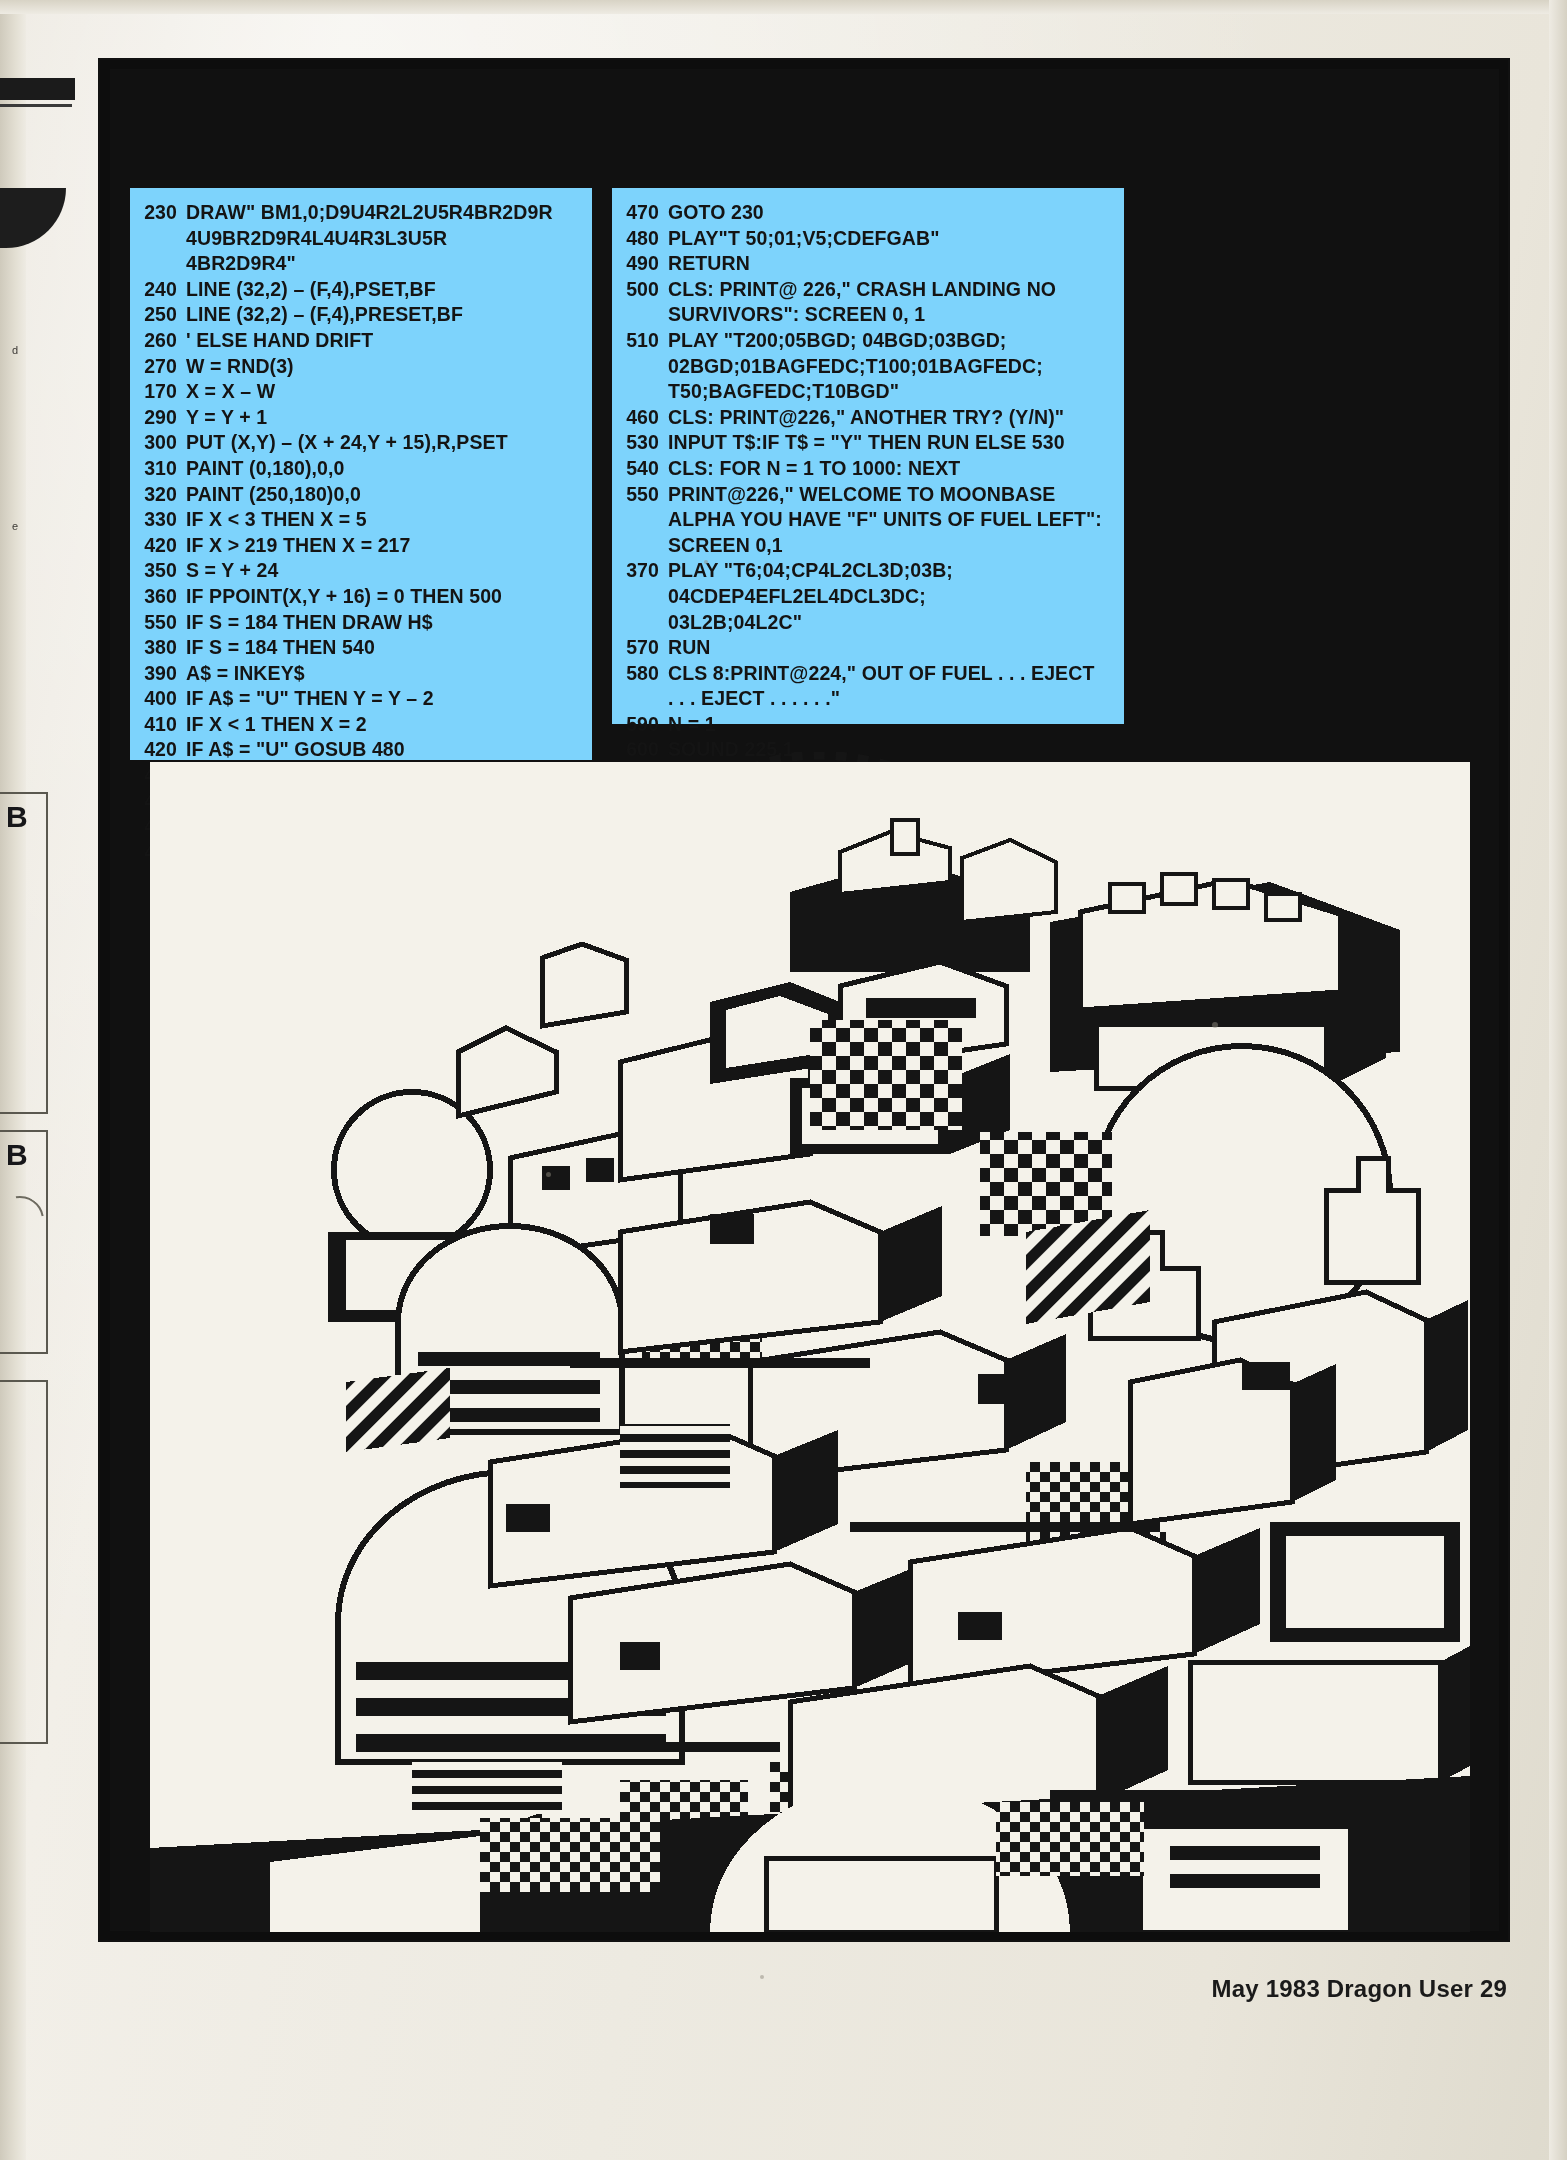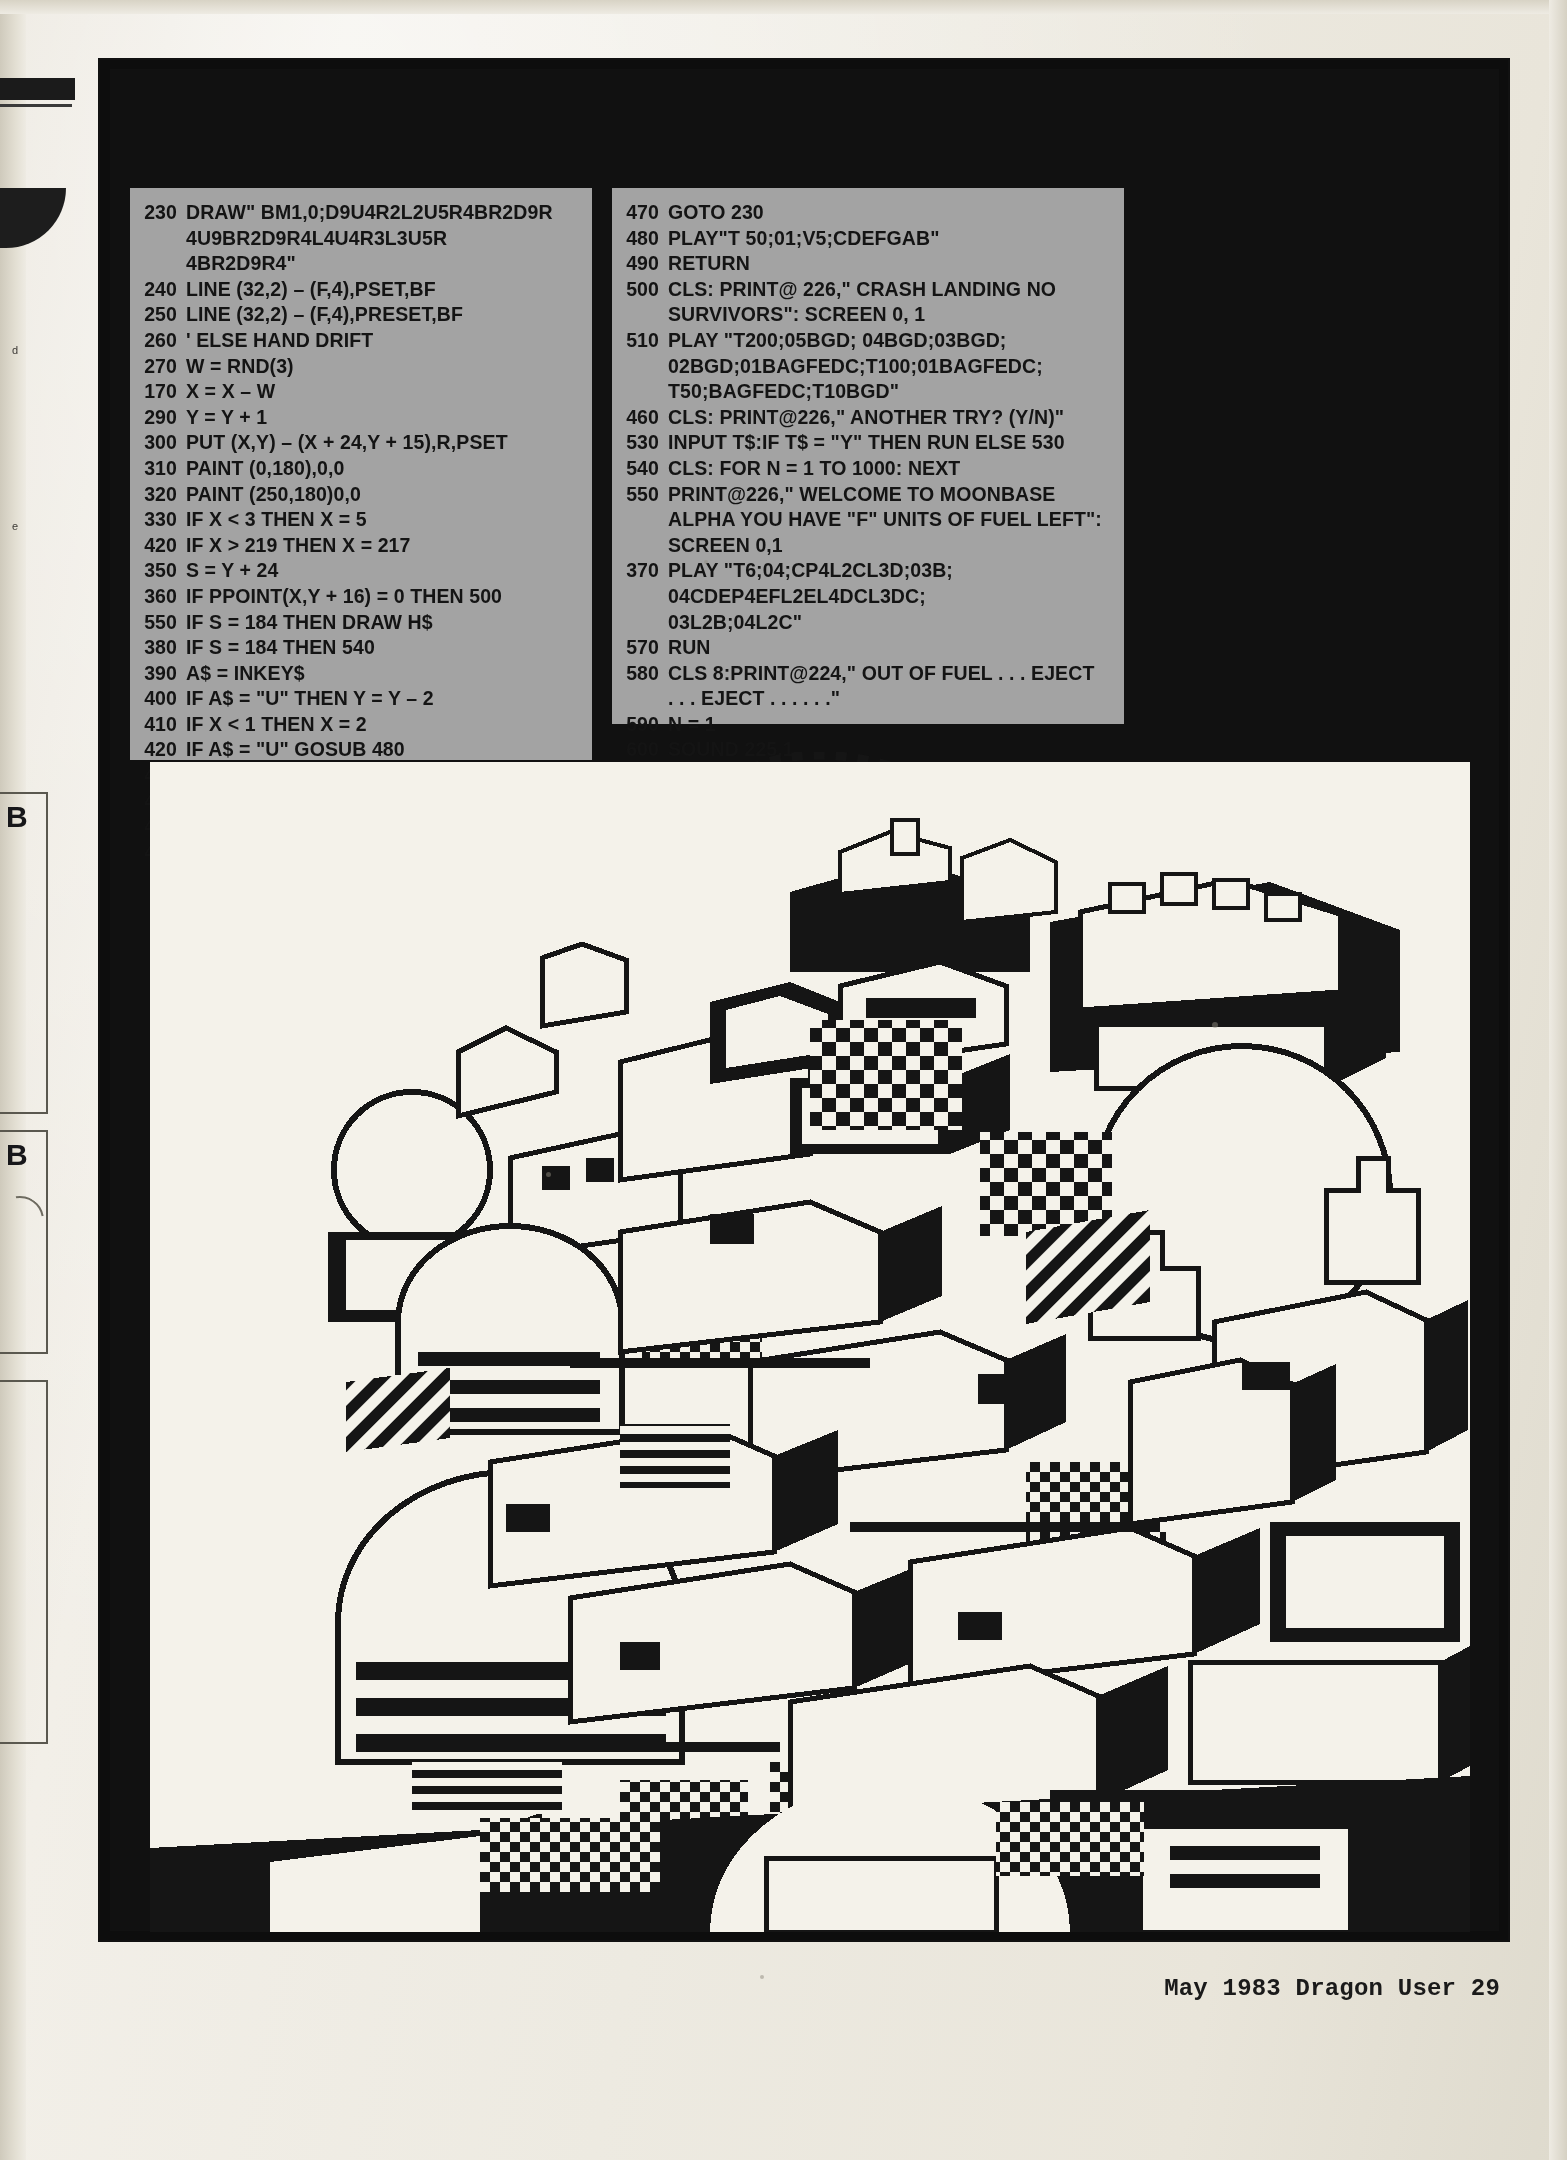--- a/index.html
+++ b/index.html
@@ -110,21 +110,21 @@
     position: absolute;
     left: 110px; top: 69px;
     width: 1389px; height: 1862px;
     background: #111111;
     box-sizing: border-box;
   }
 
   
   .listing {
     position: absolute;
-    background: #a3a3a3;
+    background: #7dd3fc;
     box-sizing: border-box;
     padding: 12px 14px 10px 10px;
     color: #111;
   }
   #listing-left  { left: 130px; top: 188px; width: 462px; height: 572px; }
   #listing-right { left: 612px; top: 188px; width: 512px; height: 536px; }
 
   .code-line {
     display: flex;
     align-items: flex-start;
@@ -160,24 +160,24 @@
     left: 150px; top: 762px;
     width: 1320px; height: 1170px;
     background: #f4f2ea;
     overflow: hidden;
   }
   #illustration svg { display: block; }
 
   
   #footer {
     position: absolute;
-    left: 0; top: 1975px;
+    left: 7px; top: 1975px;
     width: 1500px;
     text-align: right;
-    font-family: Liberation Mono, monospace;
+    font-family: Liberation Sans, sans-serif;
     font-weight: 700;
     font-size: 24px;
     color: #1a1a1a;
     letter-spacing: 0.2px;
   }
 
   
   .speck {
     position: absolute;
     background: #8e8a7e;

